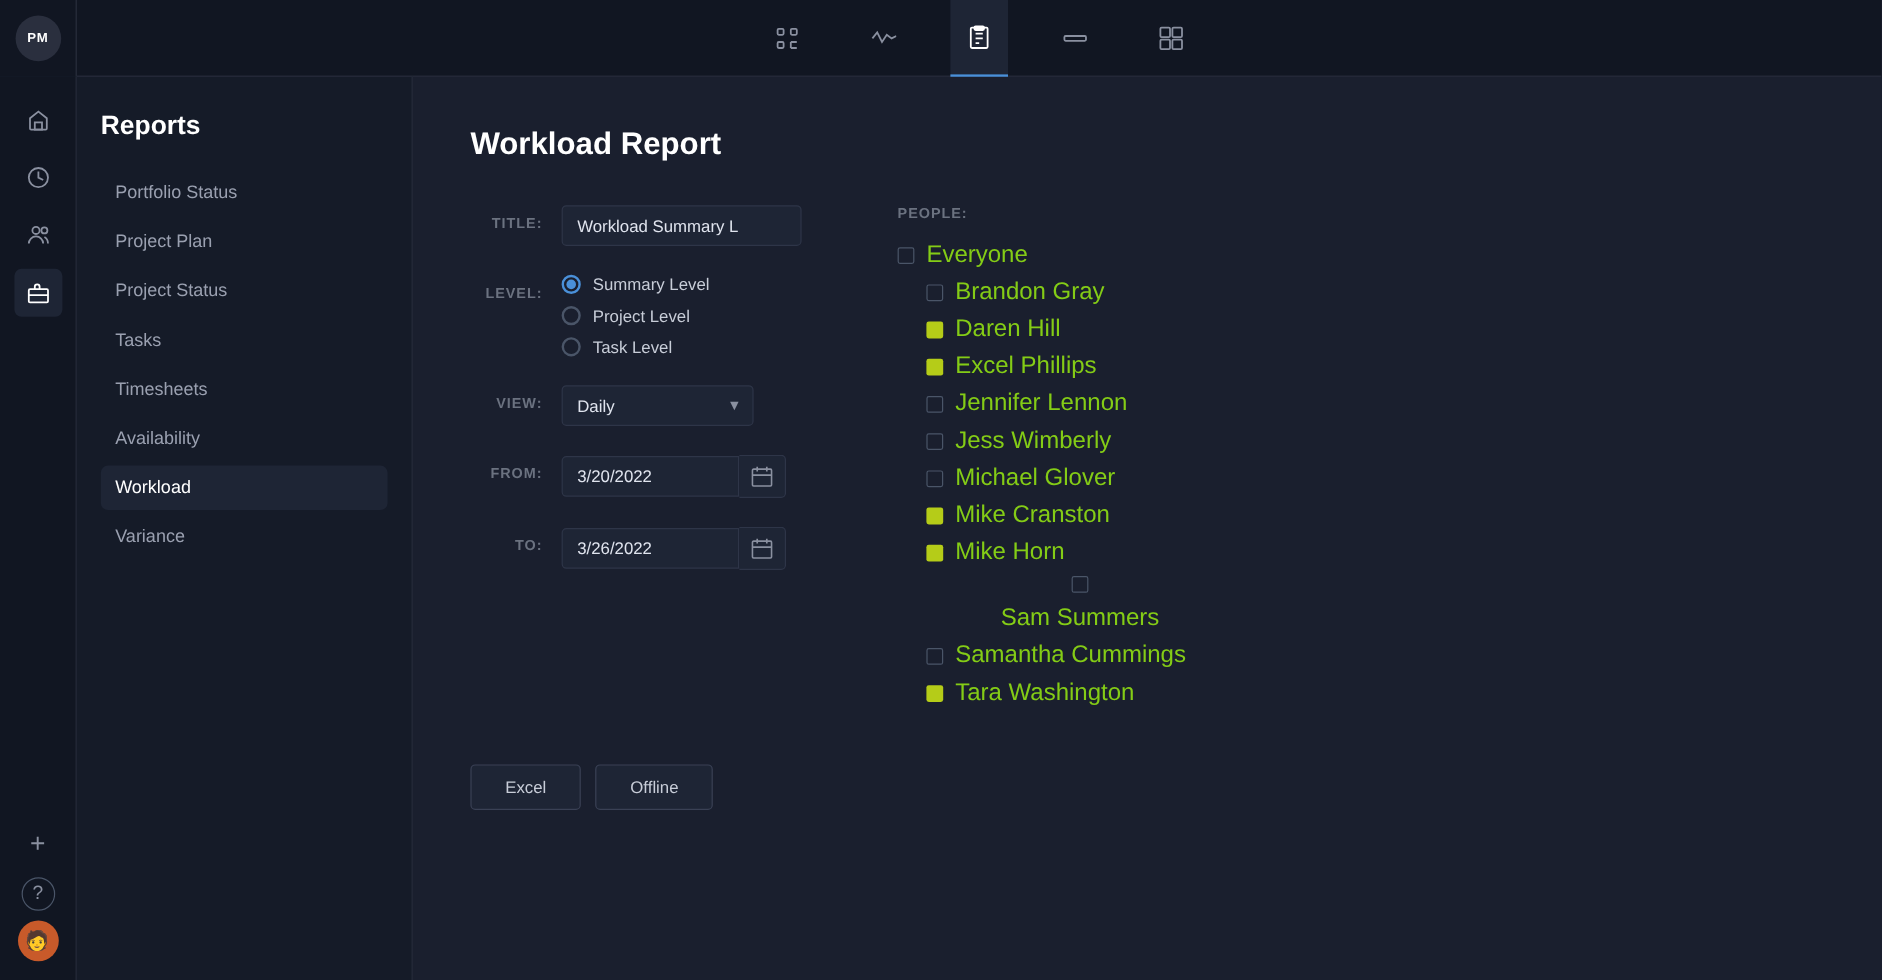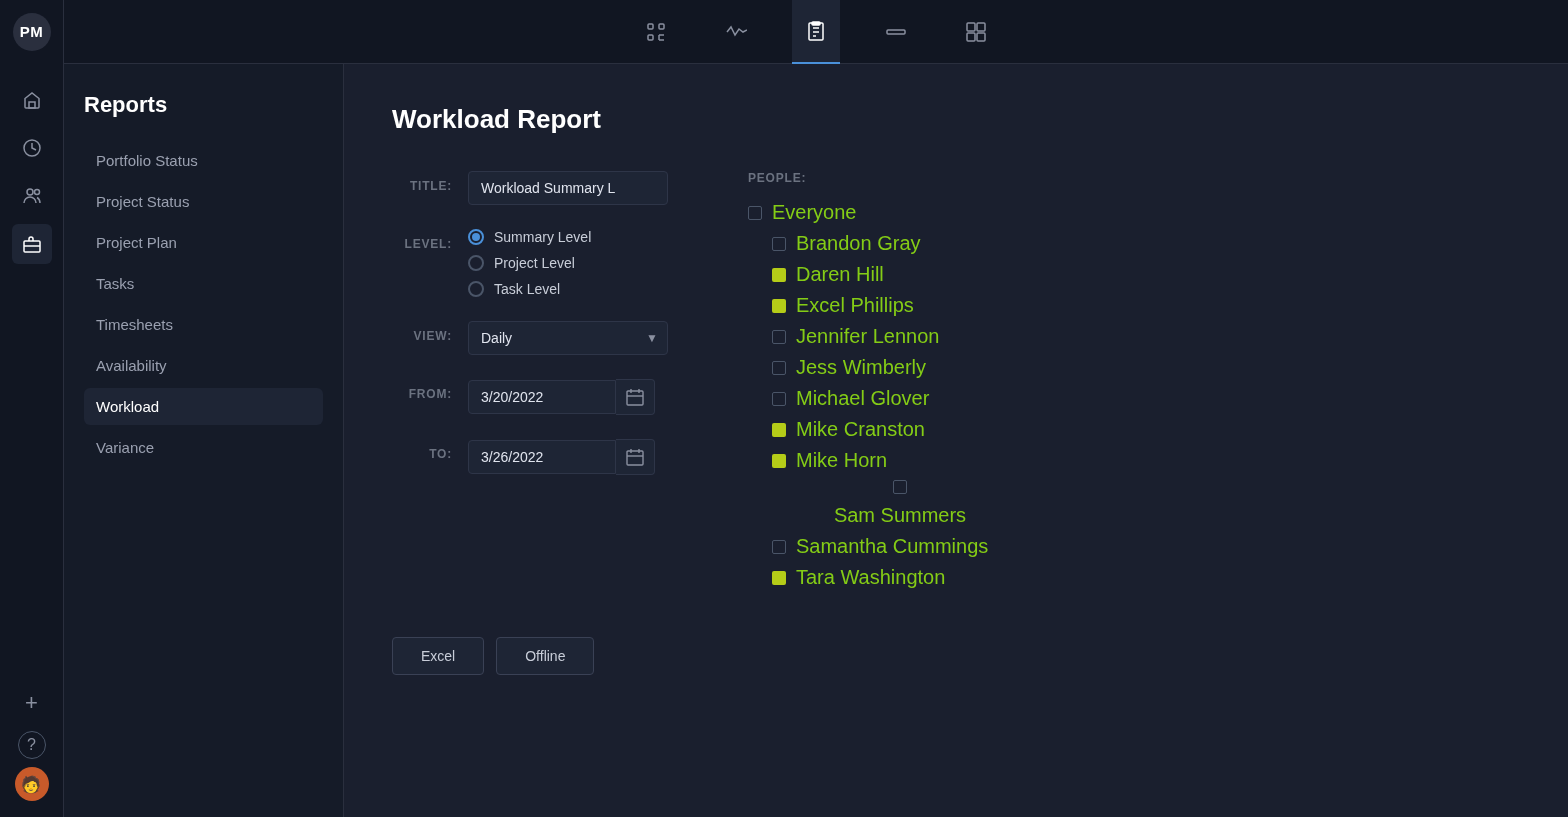--- a/index.html
+++ b/index.html
@@ -34,21 +34,21 @@
       border-right: 1px solid #2a2f3e;
     }
     .logo-circle {
       width: 38px;
       height: 38px;
       border-radius: 50%;
       background: #2a2f3e;
       display: flex;
       align-items: center;
       justify-content: center;
-      font-size: 15px;
+      font-size: 11px;
       font-weight: 700;
       color: #fff;
       letter-spacing: 0.5px;
       text-align: center;
     }
     .top-nav-icons {
       flex: 1;
       display: flex;
       align-items: center;
       justify-content: center;
@@ -235,21 +235,21 @@
       border-color: #4a5568;
     }
     .radio-label {
       color: #c8cdd8;
       font-size: 14px;
     }
 
     
     .select-wrap {
       position: relative;
-      width: 200px;
+      width: 160px;
     }
     .select-wrap select {
       width: 100%;
       background: #1e2535;
       border: 1px solid #2e3548;
       border-radius: 4px;
       color: #e0e4ee;
       padding: 8px 32px 8px 12px;
       font-size: 14px;
       appearance: none;
@@ -436,22 +436,22 @@
     <div class="icon-sidebar-bottom">
       <div class="icon-btn" style="font-size:22px; font-weight:300; color:#8a90a0;">+</div>
       <div class="icon-btn" style="font-size:16px; border:1.5px solid #4a5568; border-radius:50%; width:28px; height:28px;">?</div>
       <div class="avatar-small">🧑</div>
     </div>
   </div>
 
   <div class="reports-sidebar">
     <div class="reports-title">Reports</div>
     <div class="nav-item">Portfolio Status</div>
+    <div class="nav-item">Project Plan</div>
     <div class="nav-item">Project Status</div>
-    <div class="nav-item">Project Plan</div>
     <div class="nav-item">Tasks</div>
     <div class="nav-item">Timesheets</div>
     <div class="nav-item">Availability</div>
     <div class="nav-item active">Workload</div>
     <div class="nav-item">Variance</div>
   </div>
 
   <div class="content-area">
     <div class="page-title">Workload Report</div>
 

